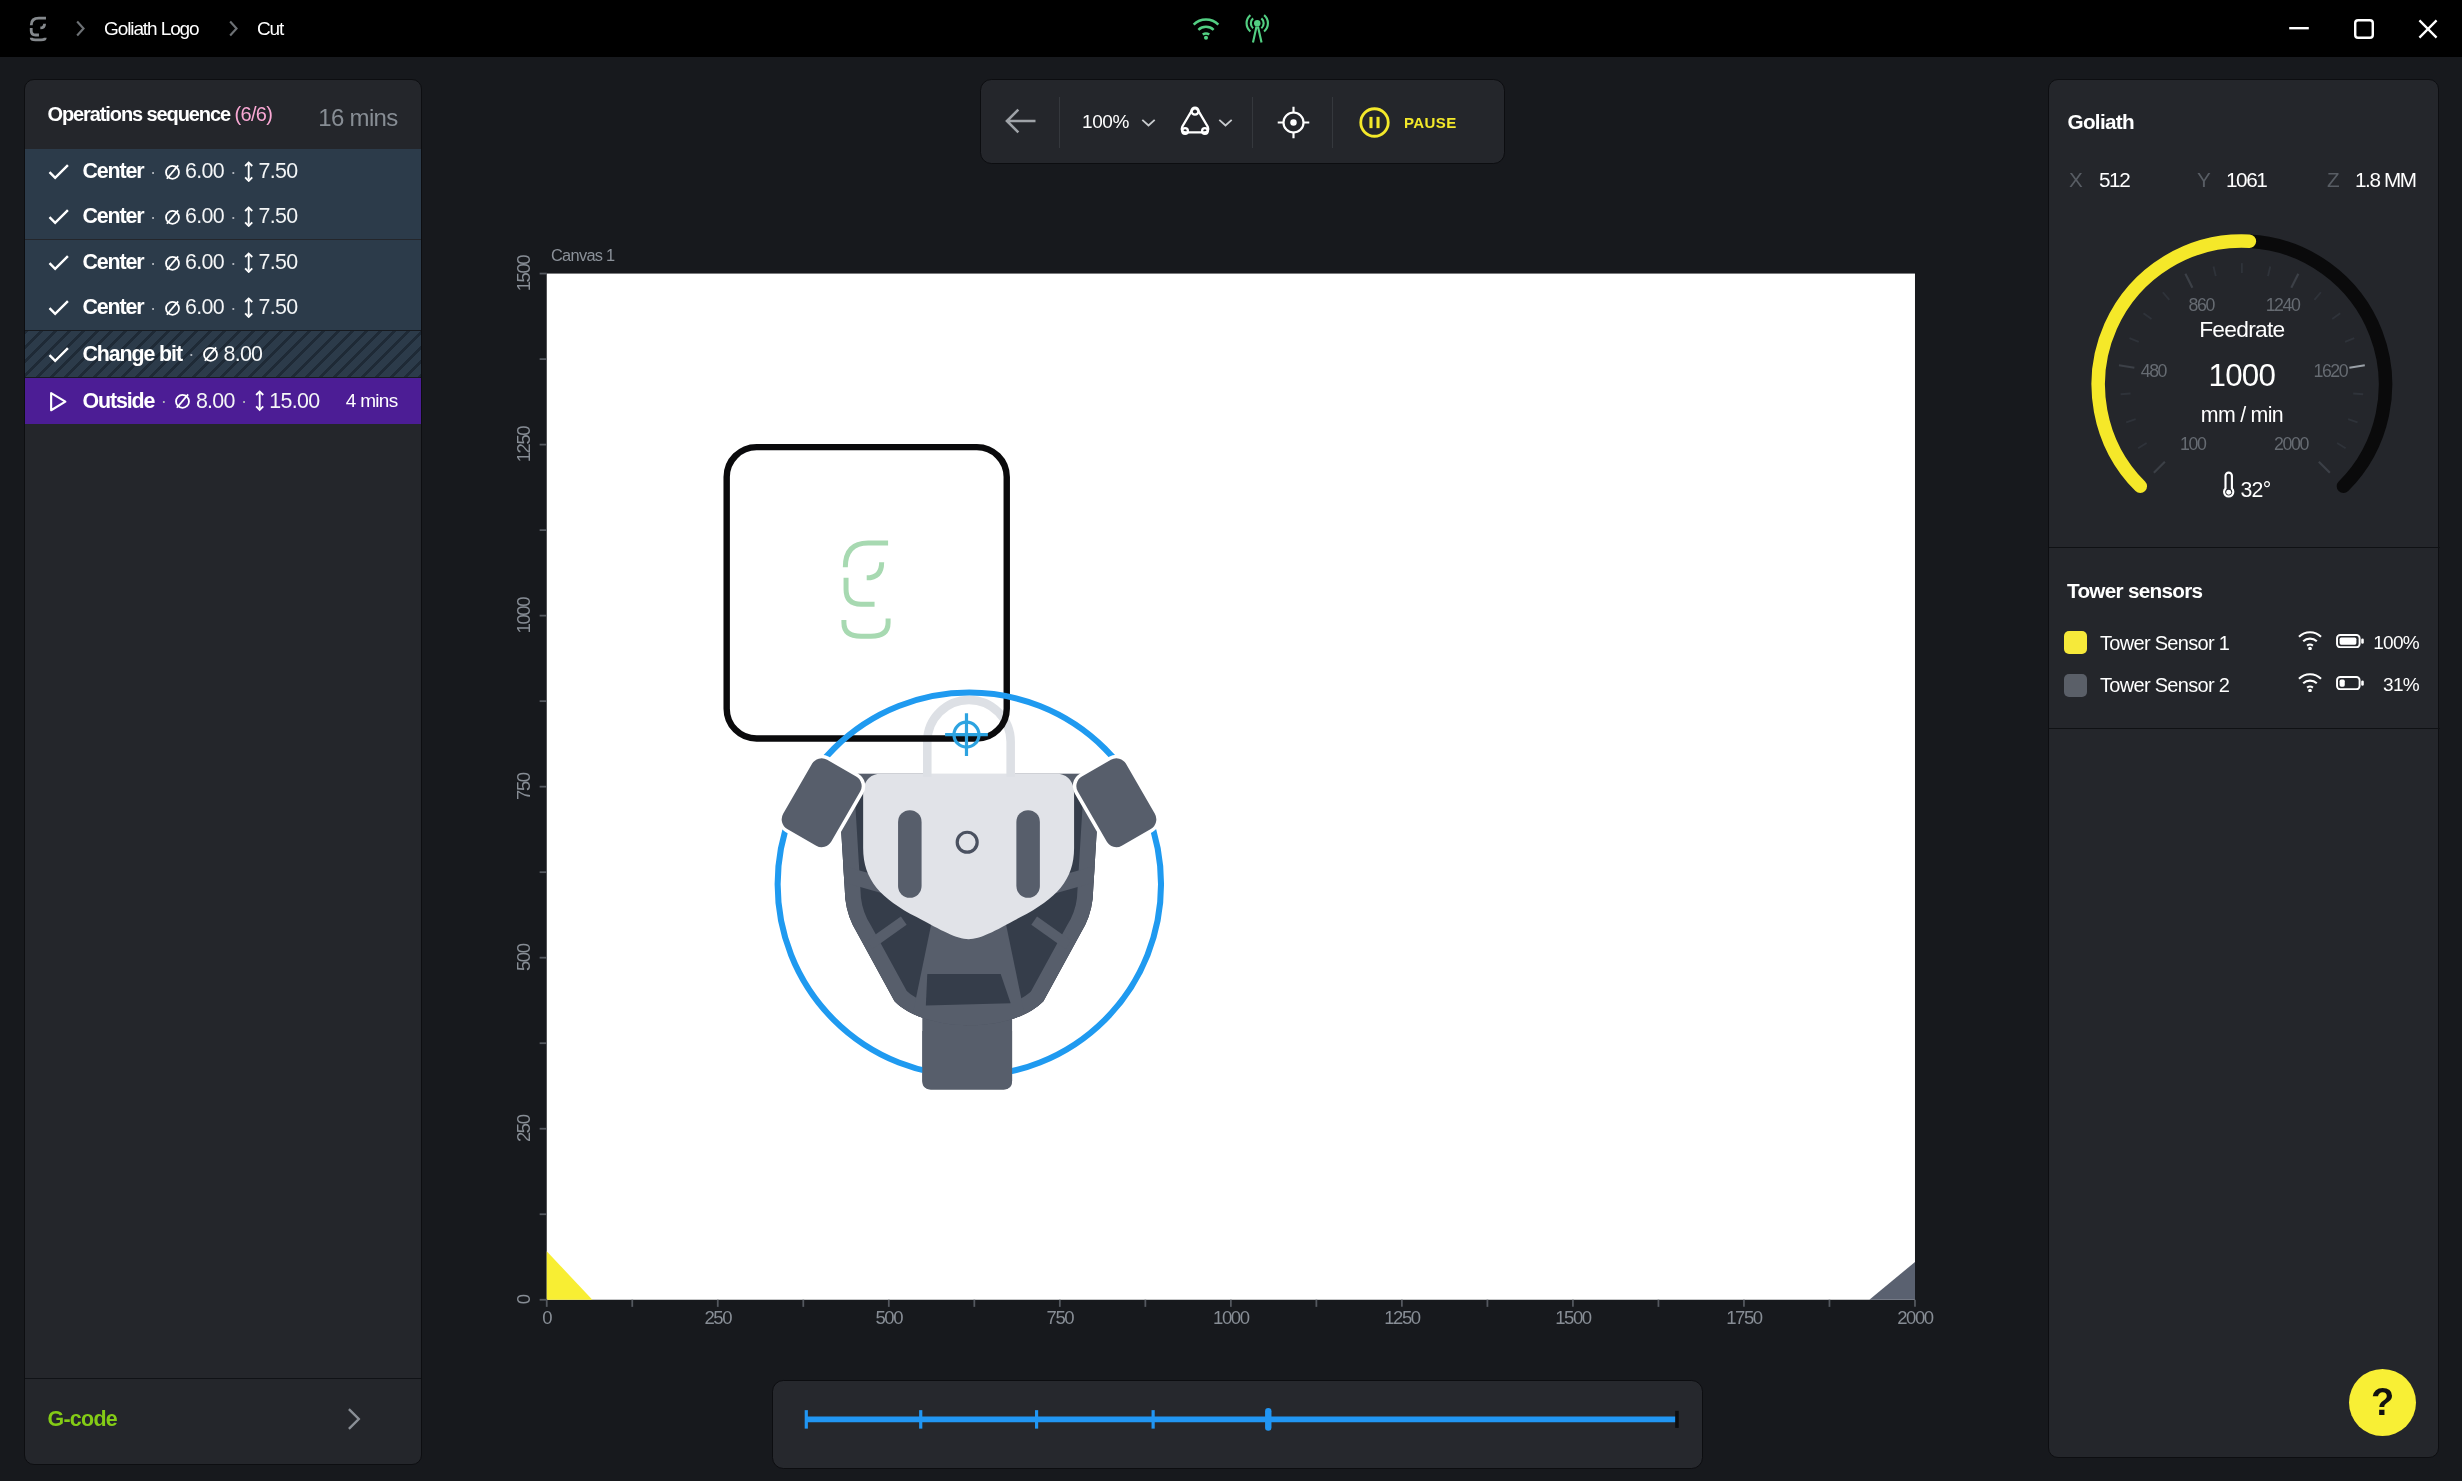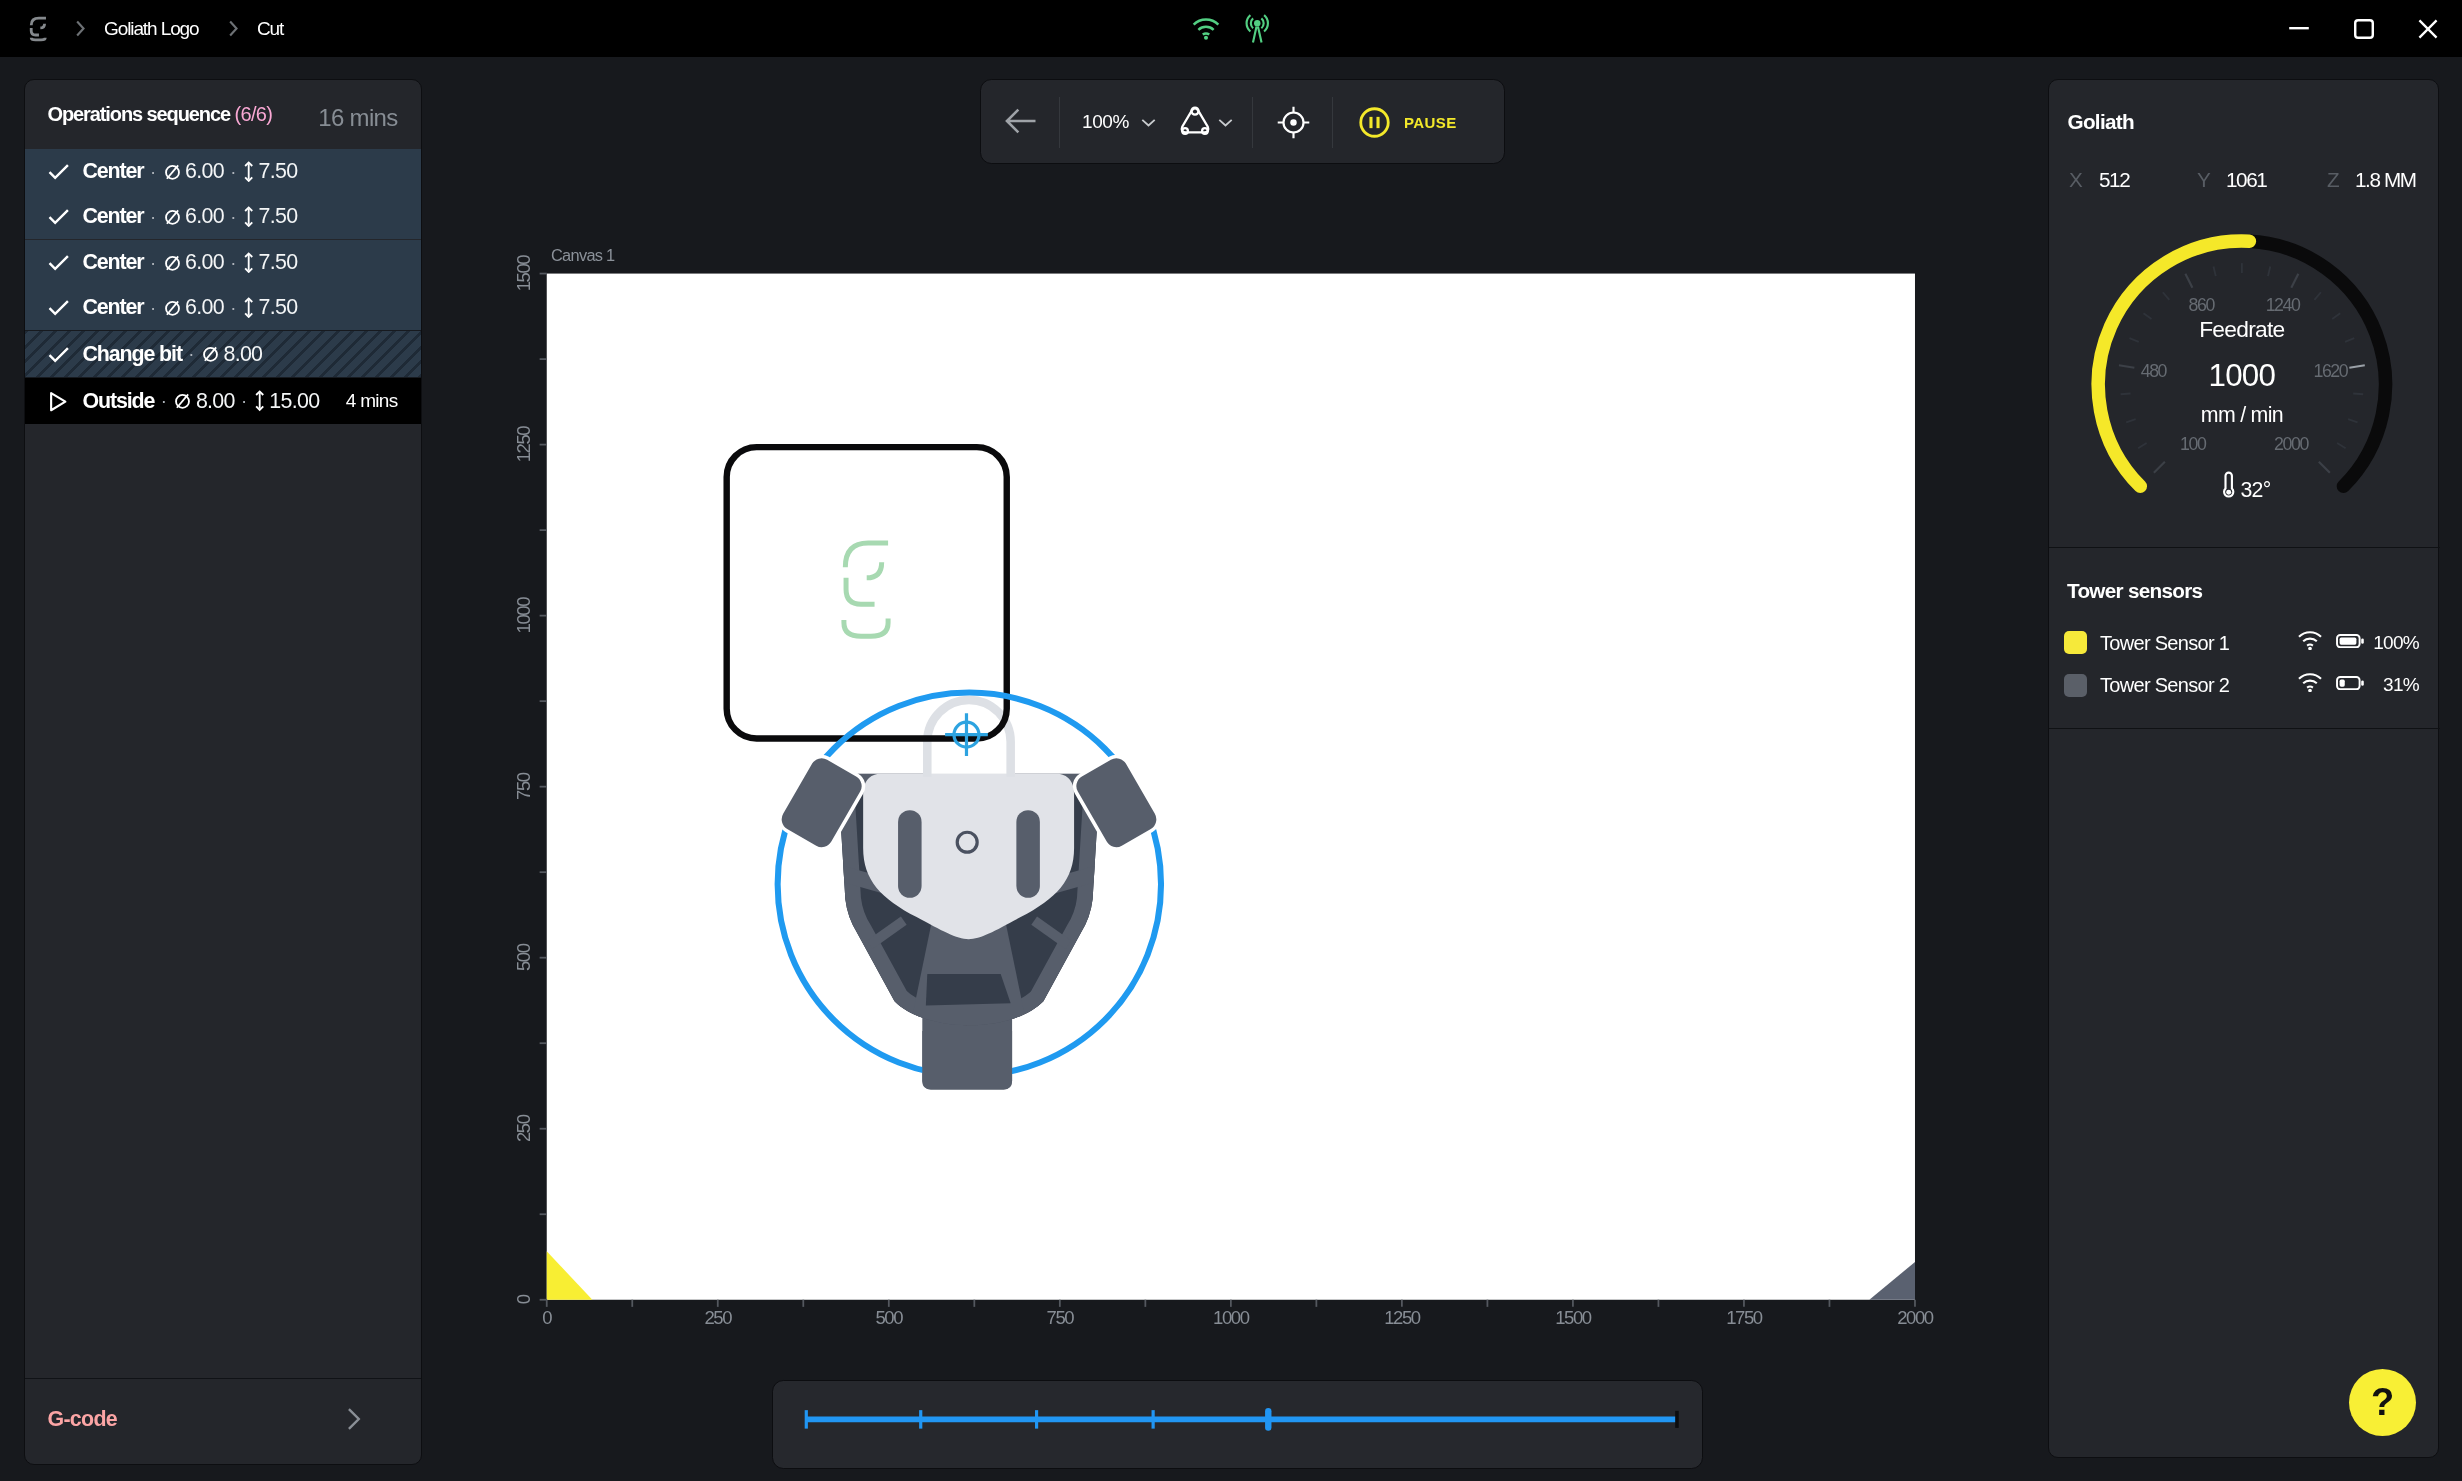--- a/index.html
+++ b/index.html
@@ -148,21 +148,21 @@
         <path d="M2 13 L10 21 L28 3" fill="none" stroke="#fff" stroke-width="3.4"></path>
       </svg>
       <span class="opname">Change bit</span>
       <span class="dot">·</span>
       <svg width="19" height="21.4" viewBox="0 0 27 30" style="margin:0 3.6px 0 0">
         <circle cx="13.5" cy="16" r="9.2" fill="none" stroke="#fff" stroke-width="2.6"></circle>
         <line x1="5.5" y1="25" x2="21.5" y2="6" stroke="#fff" stroke-width="2.6"></line>
       </svg>
       <span class="num">8.00</span>
     </div>
-    <div class="oprow" style="top:298px;height:46px;background:#000000;">
+    <div class="oprow" style="top:298px;height:46px;background:#4c1d95;">
       <svg width="18.5" height="21.4" viewBox="0 0 26 30" style="margin:1.4px 15px 0 1.4px">
         <path d="M3 3 L23 15 L3 27 Z" fill="none" stroke="#fff" stroke-width="3" stroke-linejoin="round"></path>
       </svg>
       <span class="opname">Outside</span>
       <span class="dot">·</span>
       <svg width="19" height="21.4" viewBox="0 0 27 30" style="margin:0 3.6px 0 0">
         <circle cx="13.5" cy="16" r="9.2" fill="none" stroke="#fff" stroke-width="2.6"></circle>
         <line x1="5.5" y1="25" x2="21.5" y2="6" stroke="#fff" stroke-width="2.6"></line>
       </svg>
       <span class="num">8.00</span>
@@ -171,21 +171,21 @@
         <line x1="8" y1="4" x2="8" y2="26" stroke="#fff" stroke-width="2.6"></line>
         <path d="M3 7 L8 2 L13 7" fill="none" stroke="#fff" stroke-width="2.6"></path>
         <path d="M3 23 L8 28 L13 23" fill="none" stroke="#fff" stroke-width="2.6"></path>
       </svg>
       <span class="num">15.00</span>
       <span class="rmins">4 mins</span>
     </div>
   <div class="abs" style="left:0;top:250px;width:100%;height:1.1px;background:#171a1f"></div>
   <div class="abs" style="left:0;top:297px;width:100%;height:1.4px;background:#171a1f"></div>
   <div class="abs" style="left:0;top:1298px;width:100%;height:1.4px;background:#101216"></div>
-  <span class="abs" style="left:23px;top:1327px;font-size:21.4px;font-weight:700;color:#fca5a5;letter-spacing:-0.7px">G-code</span>
+  <span class="abs" style="left:23px;top:1327px;font-size:21.4px;font-weight:700;color:#84cc16;letter-spacing:-0.7px">G-code</span>
   <svg class="abs" style="left:321px;top:1327px" width="15.7" height="24" viewBox="0 0 22 34">
       <path d="M4 3 L18 17 L4 31" fill="none" stroke="#8a8f96" stroke-width="3.4"></path>
     </svg>
 </div>
 
 <svg class="abs" style="left:499px;top:235px" width="1468" height="1119" viewBox="700 330 2060 1570" font-family="Liberation Sans,sans-serif">
 <rect x="767" y="384" width="1920" height="1440" fill="#fff"></rect>
 <polygon points="767,1756 831,1824 767,1824" fill="#f8ee33"></polygon>
 <polygon points="2687,1771 2687,1824 2623,1824" fill="#5a6170"></polygon>
 <line x1="767" y1="1824" x2="767" y2="1834" stroke="#54585f" stroke-width="2.5"></line>

